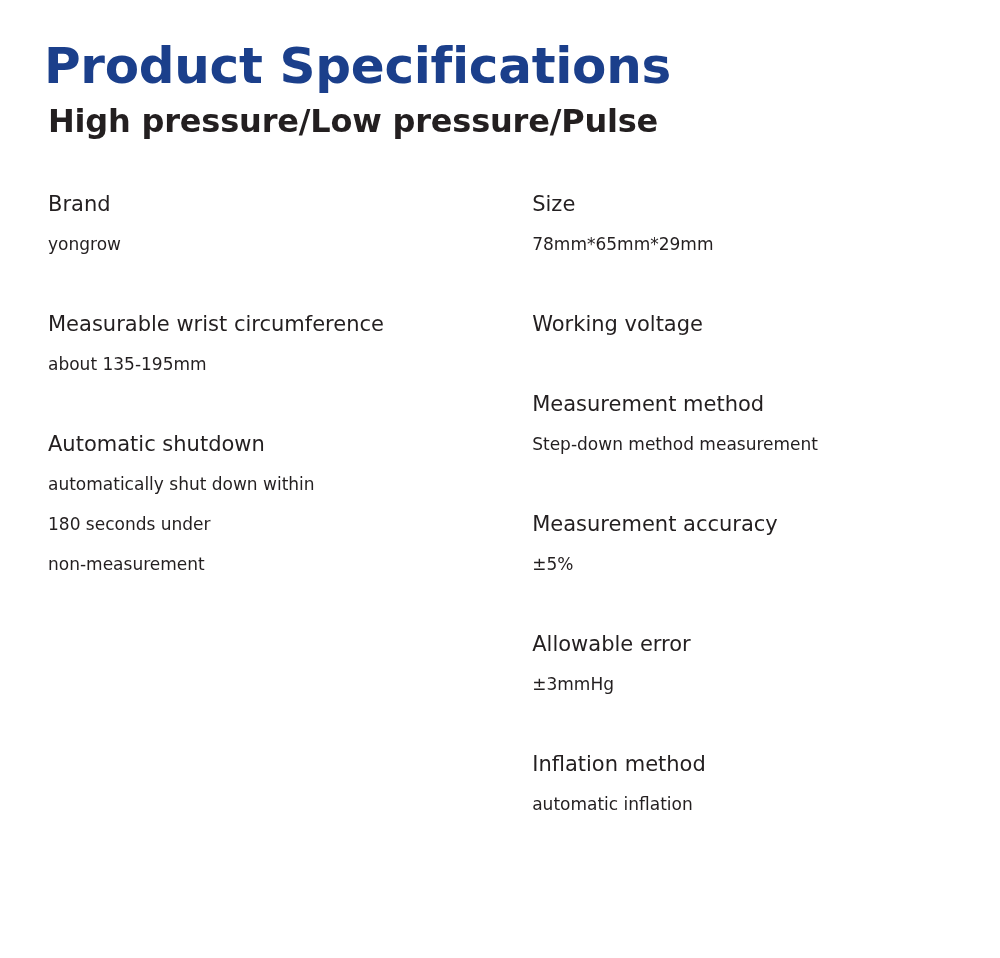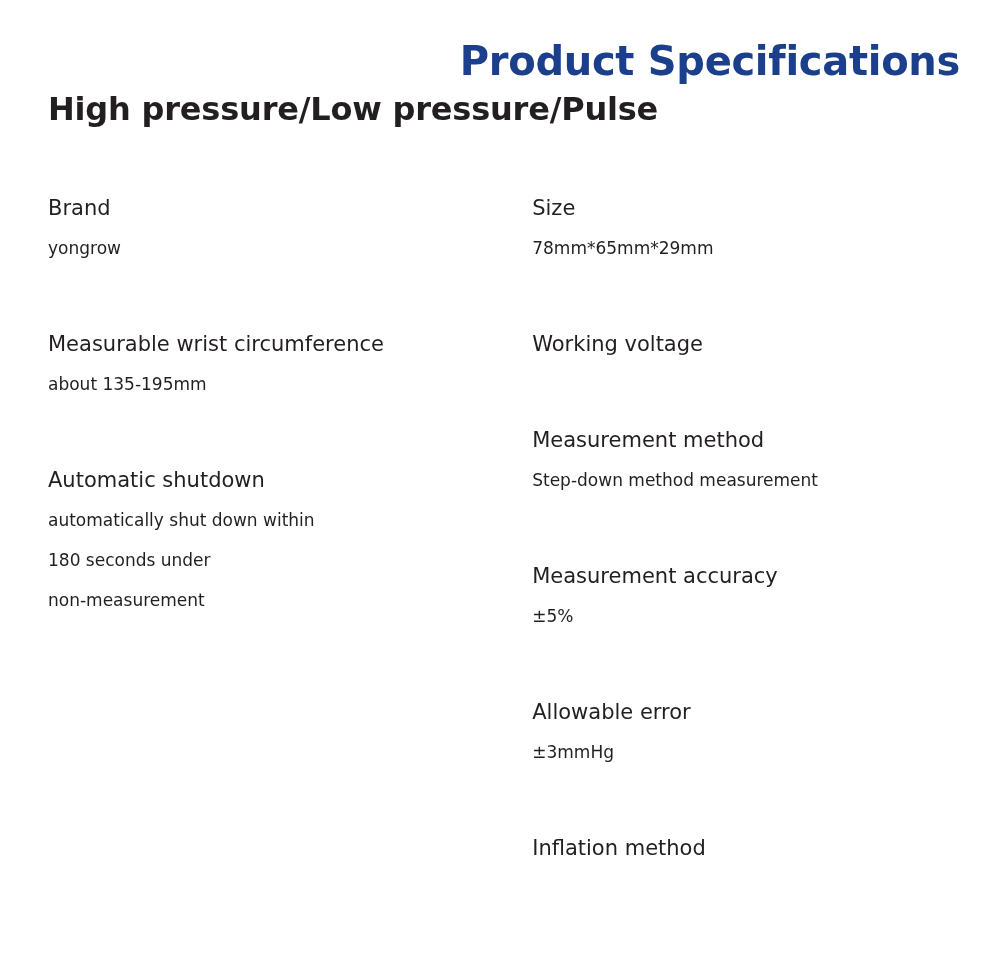--- a/index.html
+++ b/index.html
@@ -15,27 +15,26 @@
     overflow: hidden;
   }
   .page {
     position: relative;
     width: 1000px;
     height: 958px;
     box-sizing: border-box;
     padding: 38px 40px 0 44px;
   }
   .title {
-    font-size: 40px;
+    font-size: 50px;
     font-weight: bold;
     color: #1b3f8b;
     letter-spacing: -0.3px;
     line-height: 1.15;
     margin: 0 0 6px 0;
-    text-align: right;
   }
   .subtitle {
     font-size: 32px;
     font-weight: bold;
     color: #231f20;
     letter-spacing: -0.2px;
     margin: 0 0 44px 4px;
   }
   .spec-grid {
     display: flex;
@@ -48,21 +47,20 @@
     flex-direction: column;
   }
   .col-left {
     width: 498px;
   }
   .col-right {
     width: 440px;
   }
   .spec-item {
     margin-bottom: 40px;
-    margin-top: 16px;
   }
   .spec-label {
     font-size: 21px;
     line-height: 40px;
     color: #231f20;
     white-space: pre-line;
   }
   .spec-value {
     font-size: 17px;
     line-height: 40px;
@@ -124,18 +122,19 @@
         <div class="spec-value">±5%</div>
       </div>
 
       <div class="spec-item">
         <div class="spec-label">Allowable error</div>
         <div class="spec-value">±3mmHg</div>
       </div>
 
       <div class="spec-item">
         <div class="spec-label">Inflation method</div>
+        <div class="spec-value">automatic inflation</div>
       </div>
 
     </div>
 
   </div>
 </div>
 
 </body></html>

